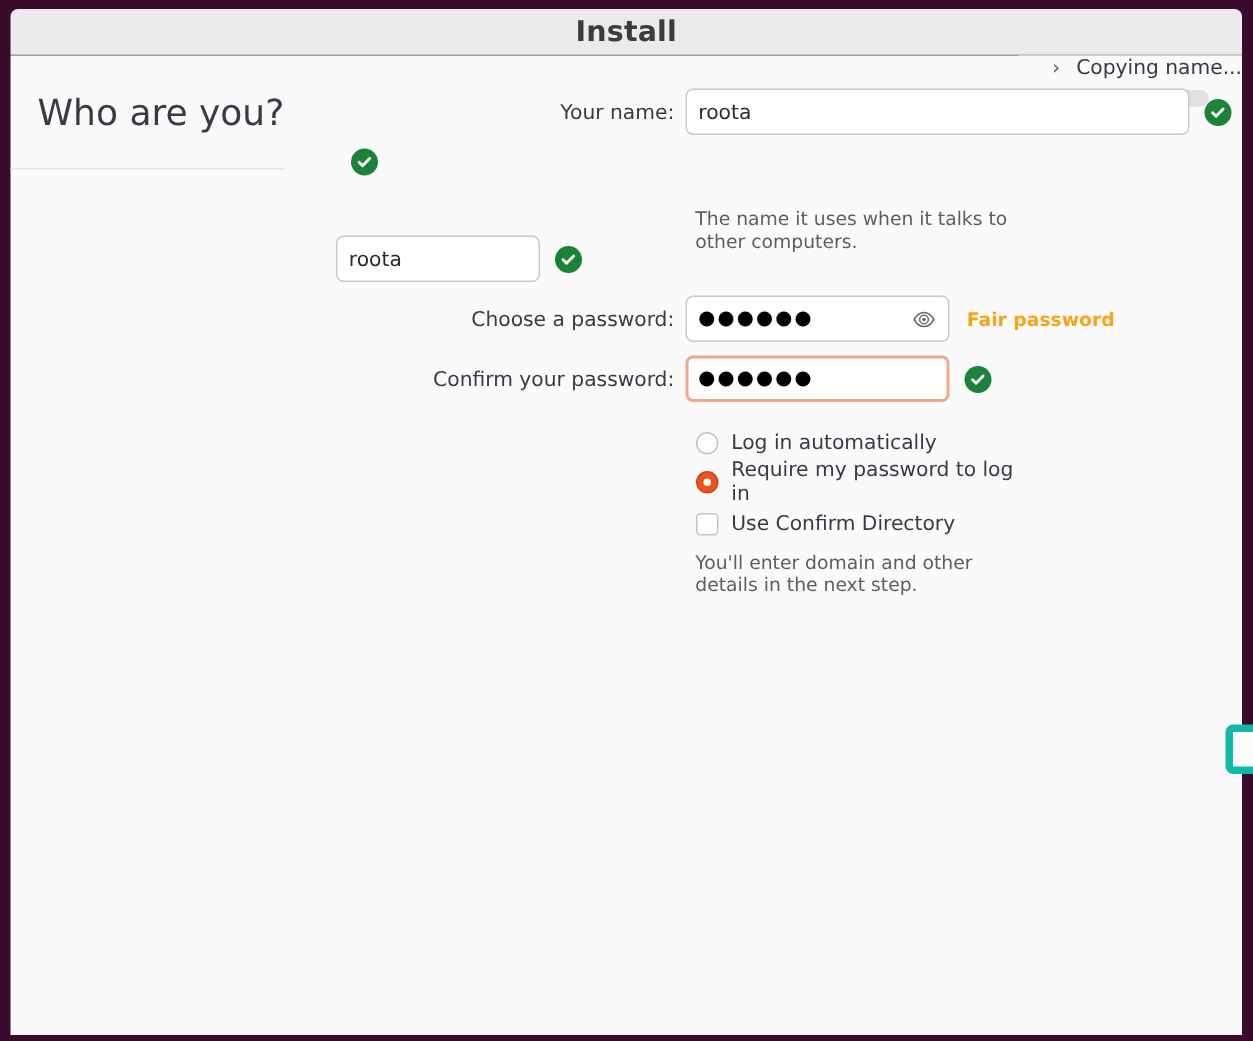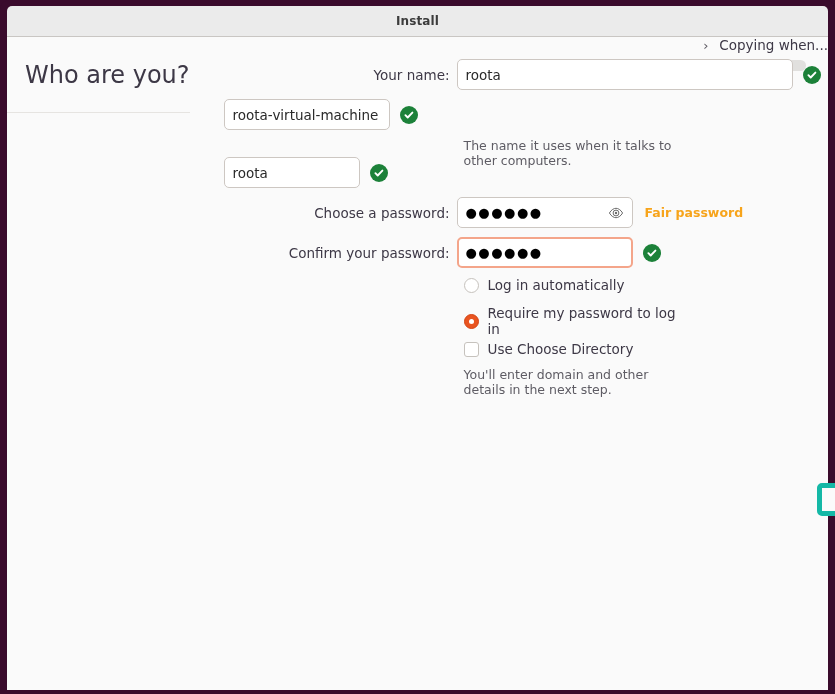--- a/index.html
+++ b/index.html
@@ -24,21 +24,21 @@
     height: 31px;
     background: #ebebeb;
     border-radius: 5px 5px 0 0;
     border-bottom: 1px solid #c9c6c3;
     display: flex;
     align-items: center;
     justify-content: center;
     flex: 0 0 auto;
   }
   .titlebar-title {
-    font-size: 12px;
+    font-size: 19px;
     font-weight: bold;
     color: #3c3c3c;
     letter-spacing: .1px;
   }
   .body-area {
     flex: 1 1 auto;
     background: #fafafa;
     display: flex;
     flex-direction: row;
     position: relative;
@@ -231,23 +231,20 @@
           <span class="val">roota</span>
         </div>
         <span class="check">
           <svg width="12" height="12" viewBox="0 0 12 12">
               <path d="M2.4 6.2 L4.7 8.5 L9.4 3.6" stroke="#ffffff" stroke-width="1.9" fill="none" stroke-linecap="round" stroke-linejoin="round"></path>
             </svg>
         </span>
       </div>
 
       <div class="row" style="top:62px;">
-        <div class="field" style="width:166px;">
-          <span class="val">roota-virtual-machine</span>
-        </div>
         <span class="check">
           <svg width="12" height="12" viewBox="0 0 12 12">
               <path d="M2.4 6.2 L4.7 8.5 L9.4 3.6" stroke="#ffffff" stroke-width="1.9" fill="none" stroke-linecap="round" stroke-linejoin="round"></path>
             </svg>
         </span>
       </div>
       <div class="hintline" style="top:101px;">The name it uses when it talks to other computers.</div>
 
       <div class="row" style="top:120px;">
         <div class="field" style="width:136px;">
@@ -280,48 +277,48 @@
         <div class="field focused" style="width:176px;">
           <span class="dots">●●●●●●</span>
         </div>
         <span class="check">
           <svg width="12" height="12" viewBox="0 0 12 12">
               <path d="M2.4 6.2 L4.7 8.5 L9.4 3.6" stroke="#ffffff" stroke-width="1.9" fill="none" stroke-linecap="round" stroke-linejoin="round"></path>
             </svg>
         </span>
       </div>
 
-      <div class="opt" style="top:240px;text-align:right;">
+      <div class="opt" style="top:250px;text-align:right;">
         <span class="radio"></span>
         <span>Log in automatically</span>
       </div>
       <div class="opt" style="top:268px;">
         <span class="radio on"></span>
         <span>Require my password to log in</span>
       </div>
 
       <div class="opt" style="top:304px;">
         <span class="cbox"></span>
-        <span>Use Choose Directory</span>
+        <span>Use Confirm Directory</span>
       </div>
       <div class="hintline" style="top:330px;">You'll enter domain and other details in the next step.</div>
 
       <div class="btn disabled" style="top:446px; left:593px; width:100px;">
         <span>Back</span>
       </div>
       <div class="btn" style="top:446px; left:701px; width:104px;">
         <span>Continue</span>
       </div>
 
     </div>
 
     <div class="statusbar">
       <div class="status-row">
         <span class="chev">›</span>
-        <span>Copying when...</span>
+        <span>Copying name...</span>
       </div>
       <div class="progress-outer">
         <div class="progress-fill" style="width: 25%; background: rgb(233, 84, 32);"></div>
       </div>
     </div>
 
   </div>
 </div>
 
 </body></html>

